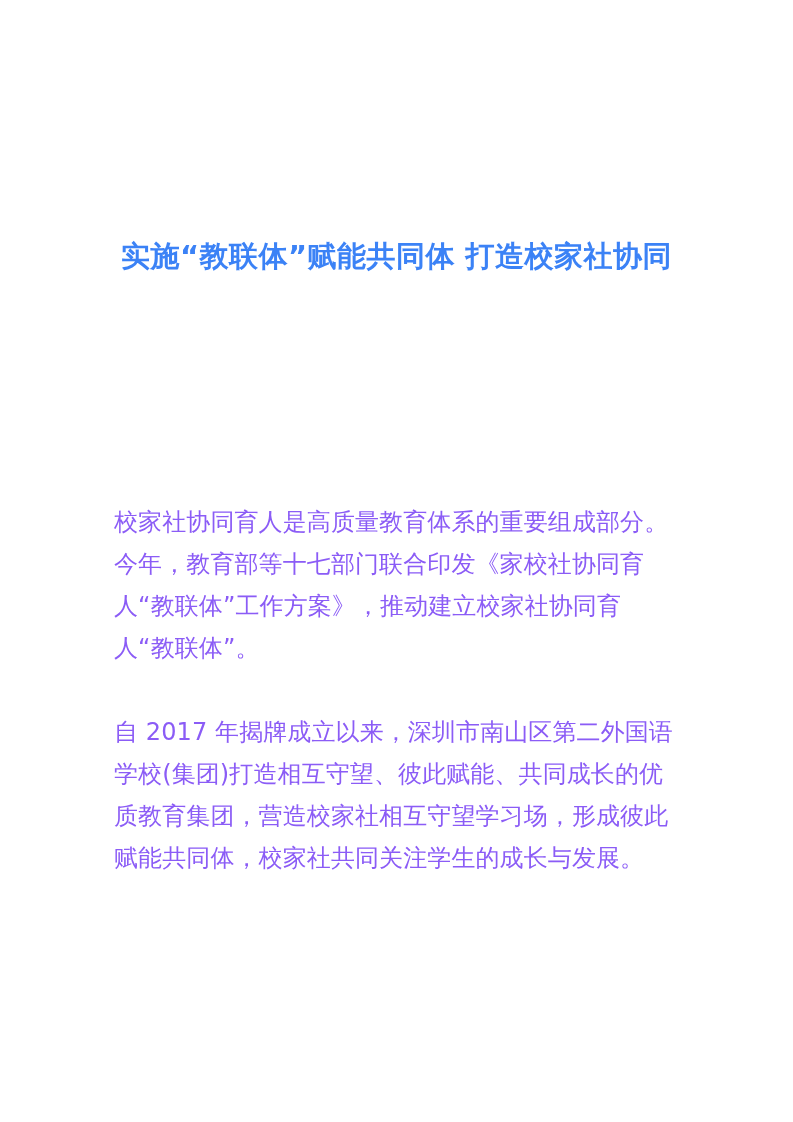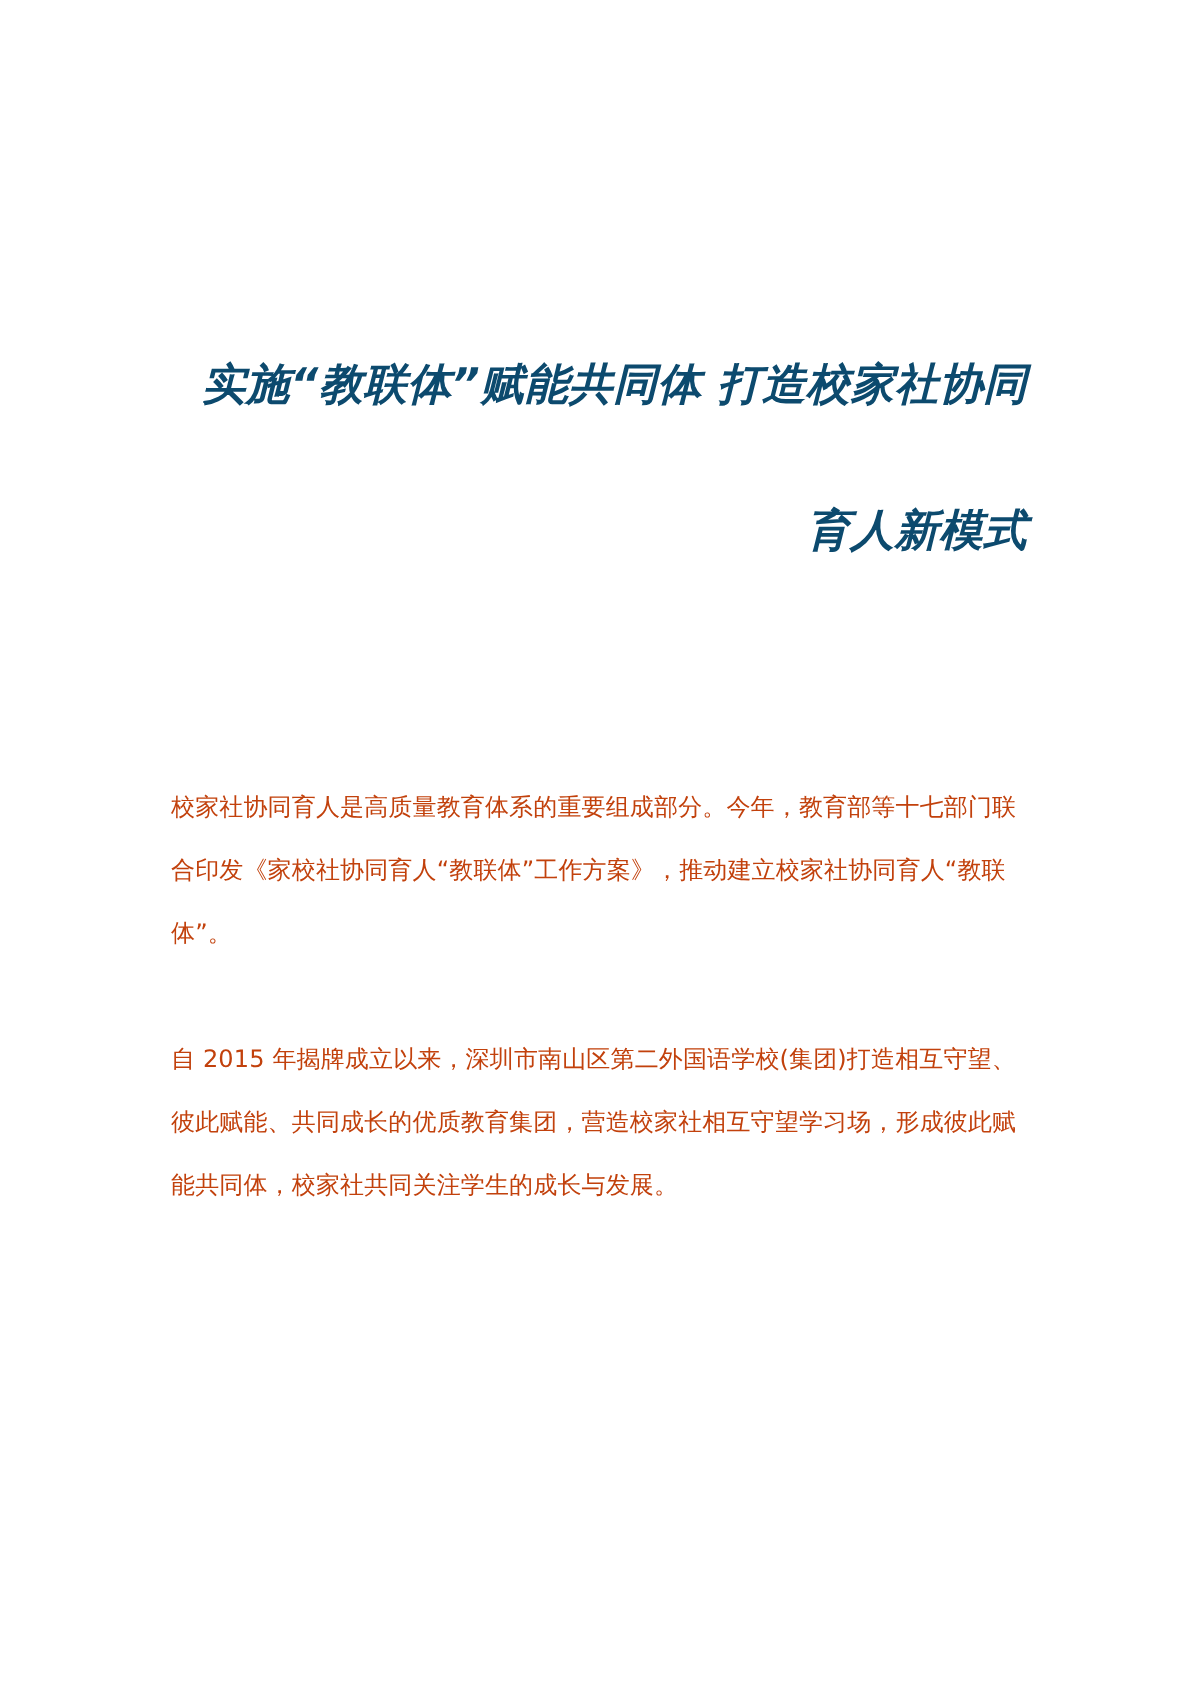--- a/index.html
+++ b/index.html
@@ -18,58 +18,55 @@
   }
   .doc-title {
     position: absolute;
     top: 208px;
     left: 108px;
     width: 577px;
     margin: 0;
     font-size: 29px;
     font-weight: bold;
     line-height: 97px;
-    text-align: right;
+    text-align: center;
     letter-spacing: 0.5px;
-    color: #0c4a6e;
-    font-style: italic;
+    color: #3b82f6;
   }
   .doc-title .title-line {
     display: block;
     white-space: nowrap;
   }
   .doc-body {
     position: absolute;
     top: 501px;
     left: 114px;
     width: 565px;
-    font-size: 16px;
+    font-size: 24px;
     line-height: 42px;
     text-align: left;
     letter-spacing: 0.1px;
-    color: #c2410c;
-    margin-top: 16px;
+    color: #8b5cf6;
   }
   .doc-body p {
     margin: 0 0 42px 0;
     word-break: normal;
     overflow-wrap: break-word;
   }
   .doc-body p:last-child {
     margin-bottom: 0;
   }
 </style>
 </head>
 <body>
 
 <div class="page">
 
   <h1 class="doc-title">
     <span class="title-line">实施“教联体”赋能共同体 打造校家社协同</span>
-    <span class="title-line">育人新模式</span>
   </h1>
 
   <div class="doc-body">
     <p>校家社协同育人是高质量教育体系的重要组成部分。今年，教育部等十七部门联合印发《家校社协同育人“教联体”工作方案》，推动建立校家社协同育人“教联体”。</p>
-    <p>自 2015 年揭牌成立以来，深圳市南山区第二外国语学校(集团)打造相互守望、彼此赋能、共同成长的优质教育集团，营造校家社相互守望学习场，形成彼此赋能共同体，校家社共同关注学生的成长与发展。</p>
+    <p>自 2017 年揭牌成立以来，深圳市南山区第二外国语学校(集团)打造相互守望、彼此赋能、共同成长的优质教育集团，营造校家社相互守望学习场，形成彼此赋能共同体，校家社共同关注学生的成长与发展。</p>
   </div>
 
 </div>
 
 </body></html>

